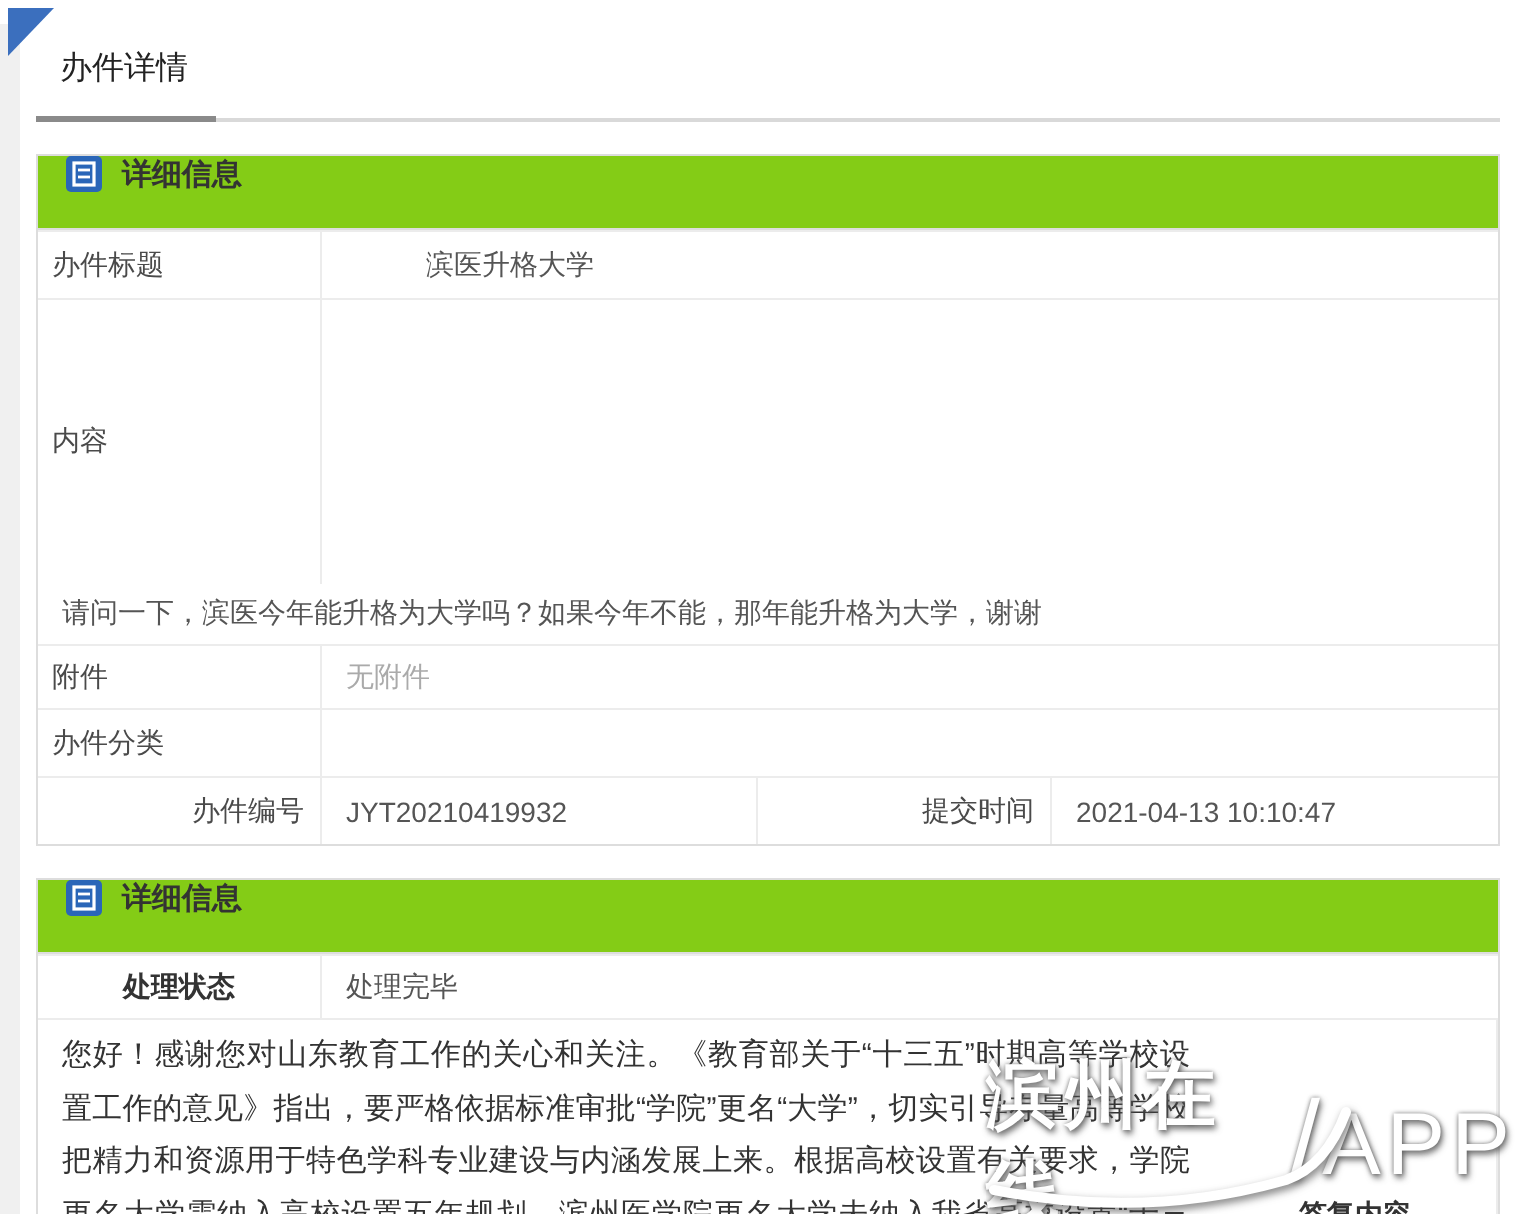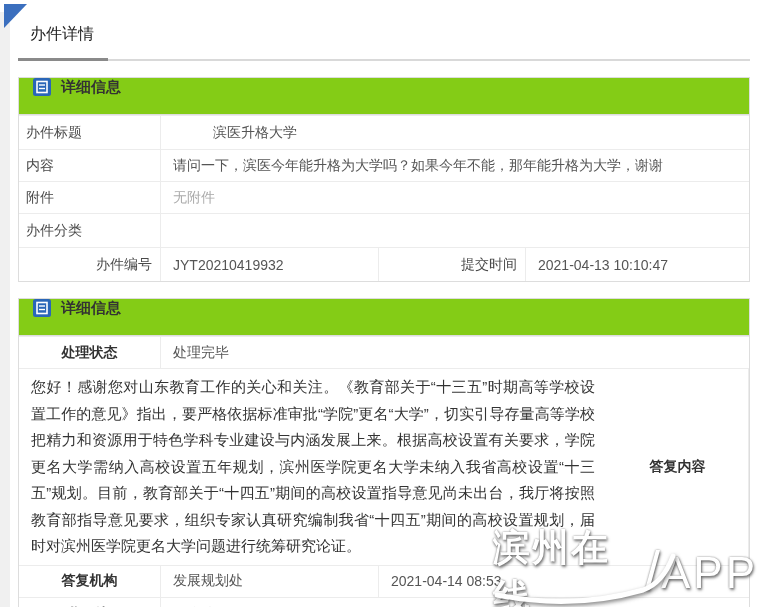--- a/index.html
+++ b/index.html
@@ -75,21 +75,21 @@
           <line x1="6" y1="10.5" x2="12" y2="10.5" stroke="#fff" stroke-width="1.4"></line>
         </svg>
         <span class="panel-title">详细信息</span>
       </div>
 
       <div class="row" style="min-height:34px;gap:40px;">
         <div class="cell label">办件标题</div>
         <div class="cell value">滨医升格大学</div>
       </div>
 
-      <div class="row" style="min-height:32px;">
+      <div class="row" style="min-height:32px;flex-direction:column;">
         <div class="cell label">内容</div>
         <div class="cell value">请问一下，滨医今年能升格为大学吗？如果今年不能，那年能升格为大学，谢谢</div>
       </div>
 
       <div class="row" style="min-height:32px;">
         <div class="cell label">附件</div>
         <div class="cell value muted">无附件</div>
       </div>
 
       <div class="row" style="min-height:34px;text-align:right;">

